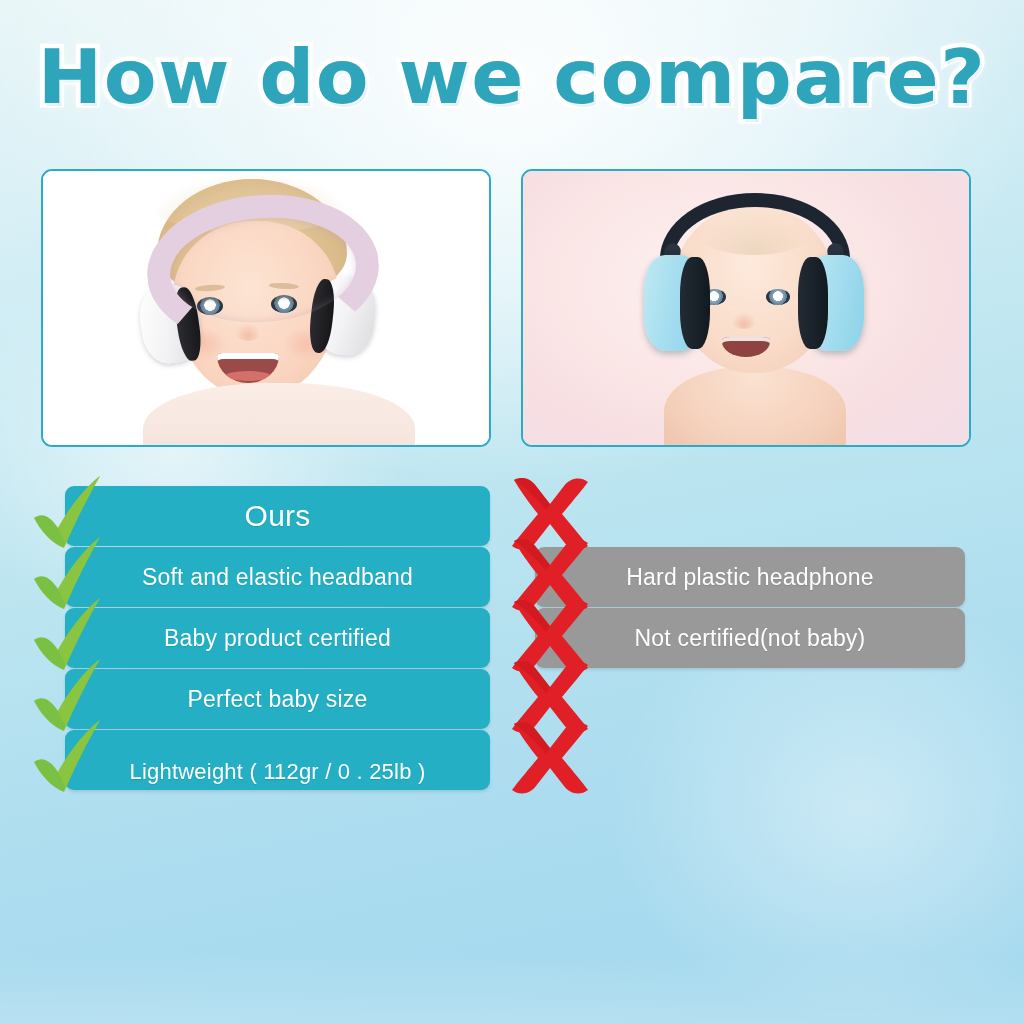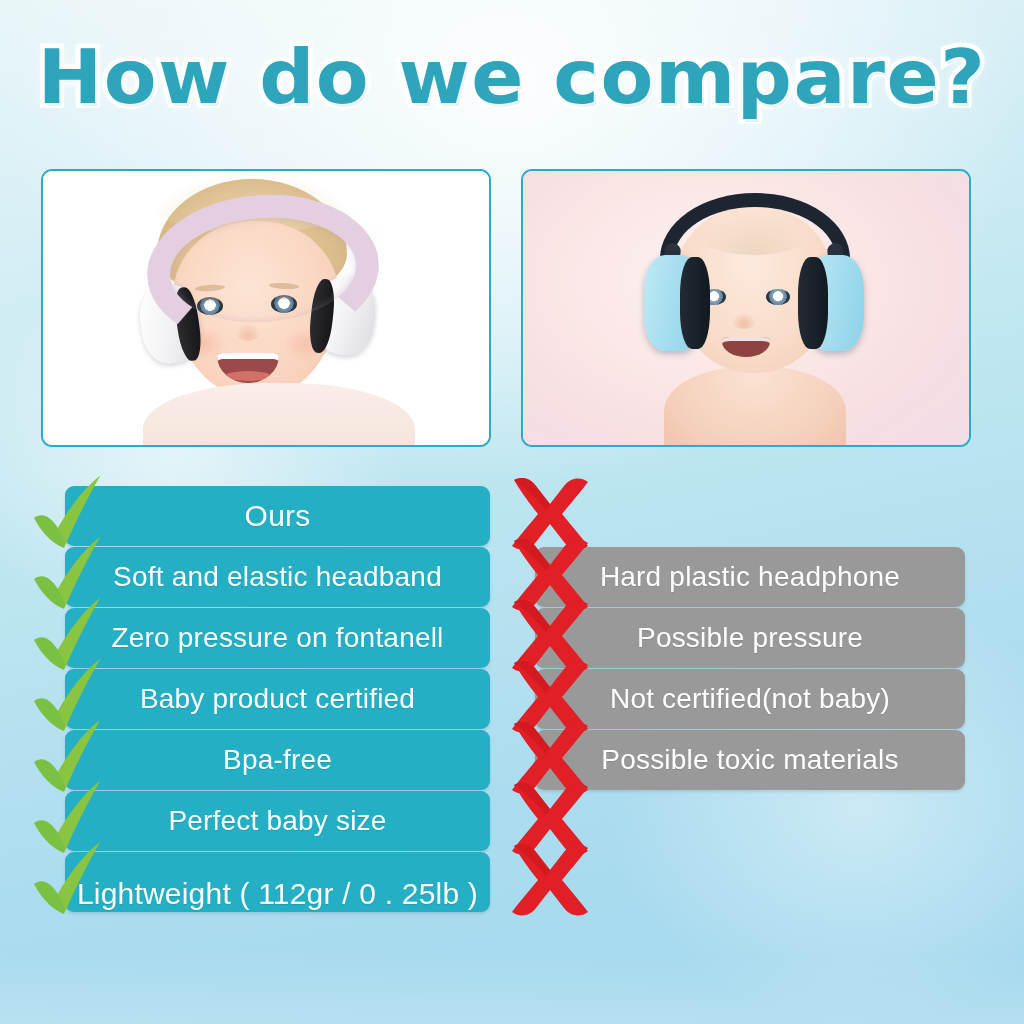--- a/index.html
+++ b/index.html
@@ -255,28 +255,28 @@
     justify-content: center;
     box-sizing: border-box;
     box-shadow: 0 2px 3px rgba(60,100,120,0.18);
   }
   .pill.ours   { left: 65px;  width: 425px; background: #24afc4; }
   .pill.others { left: 535px; width: 430px; background: #999999; }
 
   .pill-label {
     color: #ffffff;
     font-family: "Liberation Sans", sans-serif;
-    font-size: 28px;
+    font-size: 23px;
     line-height: 1;
     letter-spacing: 0.2px;
     white-space: nowrap;
     text-shadow: 0 1px 1px rgba(0,0,0,0.10);
   }
   .row.header .pill-label { font-size: 30px; }
-  .pill-label.tight { font-size: 30px; margin-top: 24px; }
+  .pill-label.tight { font-size: 22px; margin-top: 24px; }
 
   
   .mark {
     position: absolute;
     top: -12px;
     width: 96px;
     height: 84px;
     z-index: 6;
     pointer-events: none;
   }
@@ -378,115 +378,75 @@
         <svg viewBox="0 0 96 84">
             <path d="M12 6 C20 2 28 4 34 12 L48 30 L62 12 C68 4 78 2 86 8 C80 16 70 28 60 40 C70 52 80 64 86 72 C78 78 68 76 62 68 L48 50 L34 68 C28 76 18 78 10 72 C16 64 26 52 36 40 C26 28 18 16 12 6 Z" fill="#e01f26"></path>
             <path d="M12 6 C20 2 28 4 34 12 L48 30 L44 36 C34 24 22 12 12 6 Z" fill="#c9151c" opacity="0.55"></path>
           </svg>
       </div>
       <div class="pill others">
         <span class="pill-label">Hard plastic headphone</span>
       </div>
     </div>
 
+
     <div class="row">
       <div class="mark check">
         <svg viewBox="0 0 96 84">
             <path d="M6 44 C14 38 22 42 30 54 C40 36 56 14 72 2 C60 22 46 50 36 74 C24 70 12 56 6 44 Z" fill="#7ac143"></path>
             <path d="M30 54 C40 36 56 14 72 2 C62 20 48 46 38 70 Z" fill="#8cc63f" opacity="0.85"></path>
           </svg>
       </div>
       <div class="pill ours">
-        <span class="pill-label">Zero pressure on fontanell</span>
+        <span class="pill-label">Baby product certified</span>
       </div>
       <div class="mark cross">
         <svg viewBox="0 0 96 84">
             <path d="M12 6 C20 2 28 4 34 12 L48 30 L62 12 C68 4 78 2 86 8 C80 16 70 28 60 40 C70 52 80 64 86 72 C78 78 68 76 62 68 L48 50 L34 68 C28 76 18 78 10 72 C16 64 26 52 36 40 C26 28 18 16 12 6 Z" fill="#e01f26"></path>
             <path d="M12 6 C20 2 28 4 34 12 L48 30 L44 36 C34 24 22 12 12 6 Z" fill="#c9151c" opacity="0.55"></path>
           </svg>
       </div>
       <div class="pill others">
-        <span class="pill-label">Possible pressure</span>
-      </div>
-    </div>
+        <span class="pill-label">Not certified(not baby)</span>
+      </div>
+    </div>
+
 
     <div class="row">
       <div class="mark check">
         <svg viewBox="0 0 96 84">
             <path d="M6 44 C14 38 22 42 30 54 C40 36 56 14 72 2 C60 22 46 50 36 74 C24 70 12 56 6 44 Z" fill="#7ac143"></path>
             <path d="M30 54 C40 36 56 14 72 2 C62 20 48 46 38 70 Z" fill="#8cc63f" opacity="0.85"></path>
           </svg>
       </div>
       <div class="pill ours">
-        <span class="pill-label">Baby product certified</span>
+        <span class="pill-label">Perfect baby size</span>
       </div>
       <div class="mark cross">
         <svg viewBox="0 0 96 84">
             <path d="M12 6 C20 2 28 4 34 12 L48 30 L62 12 C68 4 78 2 86 8 C80 16 70 28 60 40 C70 52 80 64 86 72 C78 78 68 76 62 68 L48 50 L34 68 C28 76 18 78 10 72 C16 64 26 52 36 40 C26 28 18 16 12 6 Z" fill="#e01f26"></path>
             <path d="M12 6 C20 2 28 4 34 12 L48 30 L44 36 C34 24 22 12 12 6 Z" fill="#c9151c" opacity="0.55"></path>
           </svg>
       </div>
-      <div class="pill others">
-        <span class="pill-label">Not certified(not baby)</span>
-      </div>
     </div>
 
     <div class="row">
       <div class="mark check">
         <svg viewBox="0 0 96 84">
             <path d="M6 44 C14 38 22 42 30 54 C40 36 56 14 72 2 C60 22 46 50 36 74 C24 70 12 56 6 44 Z" fill="#7ac143"></path>
             <path d="M30 54 C40 36 56 14 72 2 C62 20 48 46 38 70 Z" fill="#8cc63f" opacity="0.85"></path>
           </svg>
       </div>
       <div class="pill ours">
-        <span class="pill-label">Bpa-free</span>
+        <span class="pill-label tight">Lightweight ( 112gr / 0 . 25lb )</span>
       </div>
       <div class="mark cross">
         <svg viewBox="0 0 96 84">
             <path d="M12 6 C20 2 28 4 34 12 L48 30 L62 12 C68 4 78 2 86 8 C80 16 70 28 60 40 C70 52 80 64 86 72 C78 78 68 76 62 68 L48 50 L34 68 C28 76 18 78 10 72 C16 64 26 52 36 40 C26 28 18 16 12 6 Z" fill="#e01f26"></path>
             <path d="M12 6 C20 2 28 4 34 12 L48 30 L44 36 C34 24 22 12 12 6 Z" fill="#c9151c" opacity="0.55"></path>
           </svg>
       </div>
-      <div class="pill others">
-        <span class="pill-label">Possible toxic materials</span>
-      </div>
-    </div>
-
-    <div class="row">
-      <div class="mark check">
-        <svg viewBox="0 0 96 84">
-            <path d="M6 44 C14 38 22 42 30 54 C40 36 56 14 72 2 C60 22 46 50 36 74 C24 70 12 56 6 44 Z" fill="#7ac143"></path>
-            <path d="M30 54 C40 36 56 14 72 2 C62 20 48 46 38 70 Z" fill="#8cc63f" opacity="0.85"></path>
-          </svg>
-      </div>
-      <div class="pill ours">
-        <span class="pill-label">Perfect baby size</span>
-      </div>
-      <div class="mark cross">
-        <svg viewBox="0 0 96 84">
-            <path d="M12 6 C20 2 28 4 34 12 L48 30 L62 12 C68 4 78 2 86 8 C80 16 70 28 60 40 C70 52 80 64 86 72 C78 78 68 76 62 68 L48 50 L34 68 C28 76 18 78 10 72 C16 64 26 52 36 40 C26 28 18 16 12 6 Z" fill="#e01f26"></path>
-            <path d="M12 6 C20 2 28 4 34 12 L48 30 L44 36 C34 24 22 12 12 6 Z" fill="#c9151c" opacity="0.55"></path>
-          </svg>
-      </div>
-    </div>
-
-    <div class="row">
-      <div class="mark check">
-        <svg viewBox="0 0 96 84">
-            <path d="M6 44 C14 38 22 42 30 54 C40 36 56 14 72 2 C60 22 46 50 36 74 C24 70 12 56 6 44 Z" fill="#7ac143"></path>
-            <path d="M30 54 C40 36 56 14 72 2 C62 20 48 46 38 70 Z" fill="#8cc63f" opacity="0.85"></path>
-          </svg>
-      </div>
-      <div class="pill ours">
-        <span class="pill-label tight">Lightweight ( 112gr / 0 . 25lb )</span>
-      </div>
-      <div class="mark cross">
-        <svg viewBox="0 0 96 84">
-            <path d="M12 6 C20 2 28 4 34 12 L48 30 L62 12 C68 4 78 2 86 8 C80 16 70 28 60 40 C70 52 80 64 86 72 C78 78 68 76 62 68 L48 50 L34 68 C28 76 18 78 10 72 C16 64 26 52 36 40 C26 28 18 16 12 6 Z" fill="#e01f26"></path>
-            <path d="M12 6 C20 2 28 4 34 12 L48 30 L44 36 C34 24 22 12 12 6 Z" fill="#c9151c" opacity="0.55"></path>
-          </svg>
-      </div>
     </div>
 
   </div>
 
   <div class="bottom-glow"></div>
 </div>
 
 </body></html>

